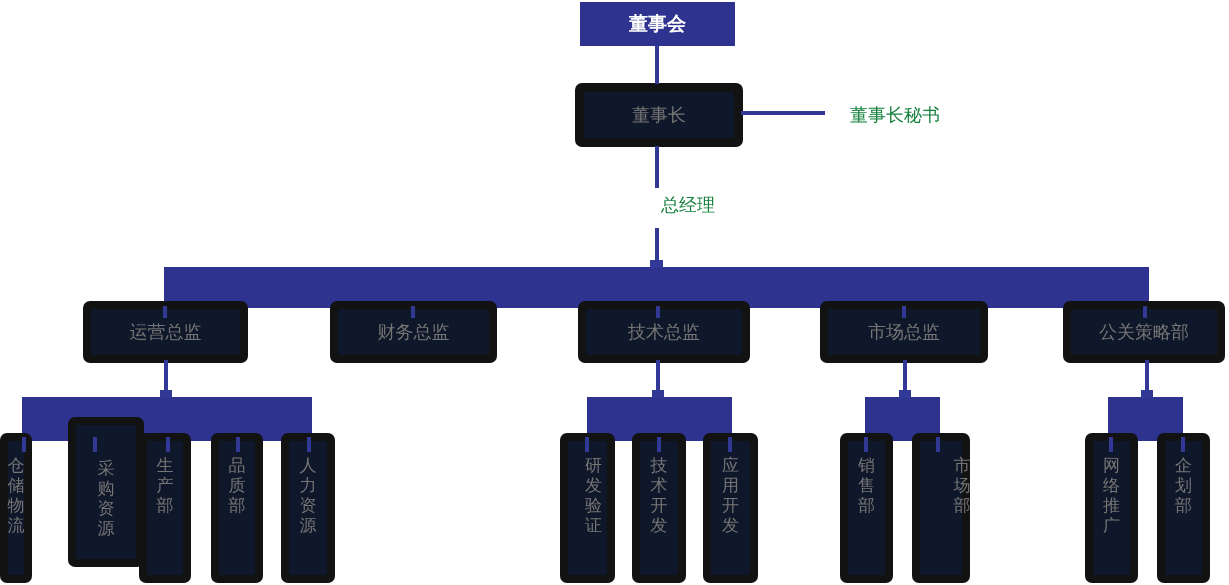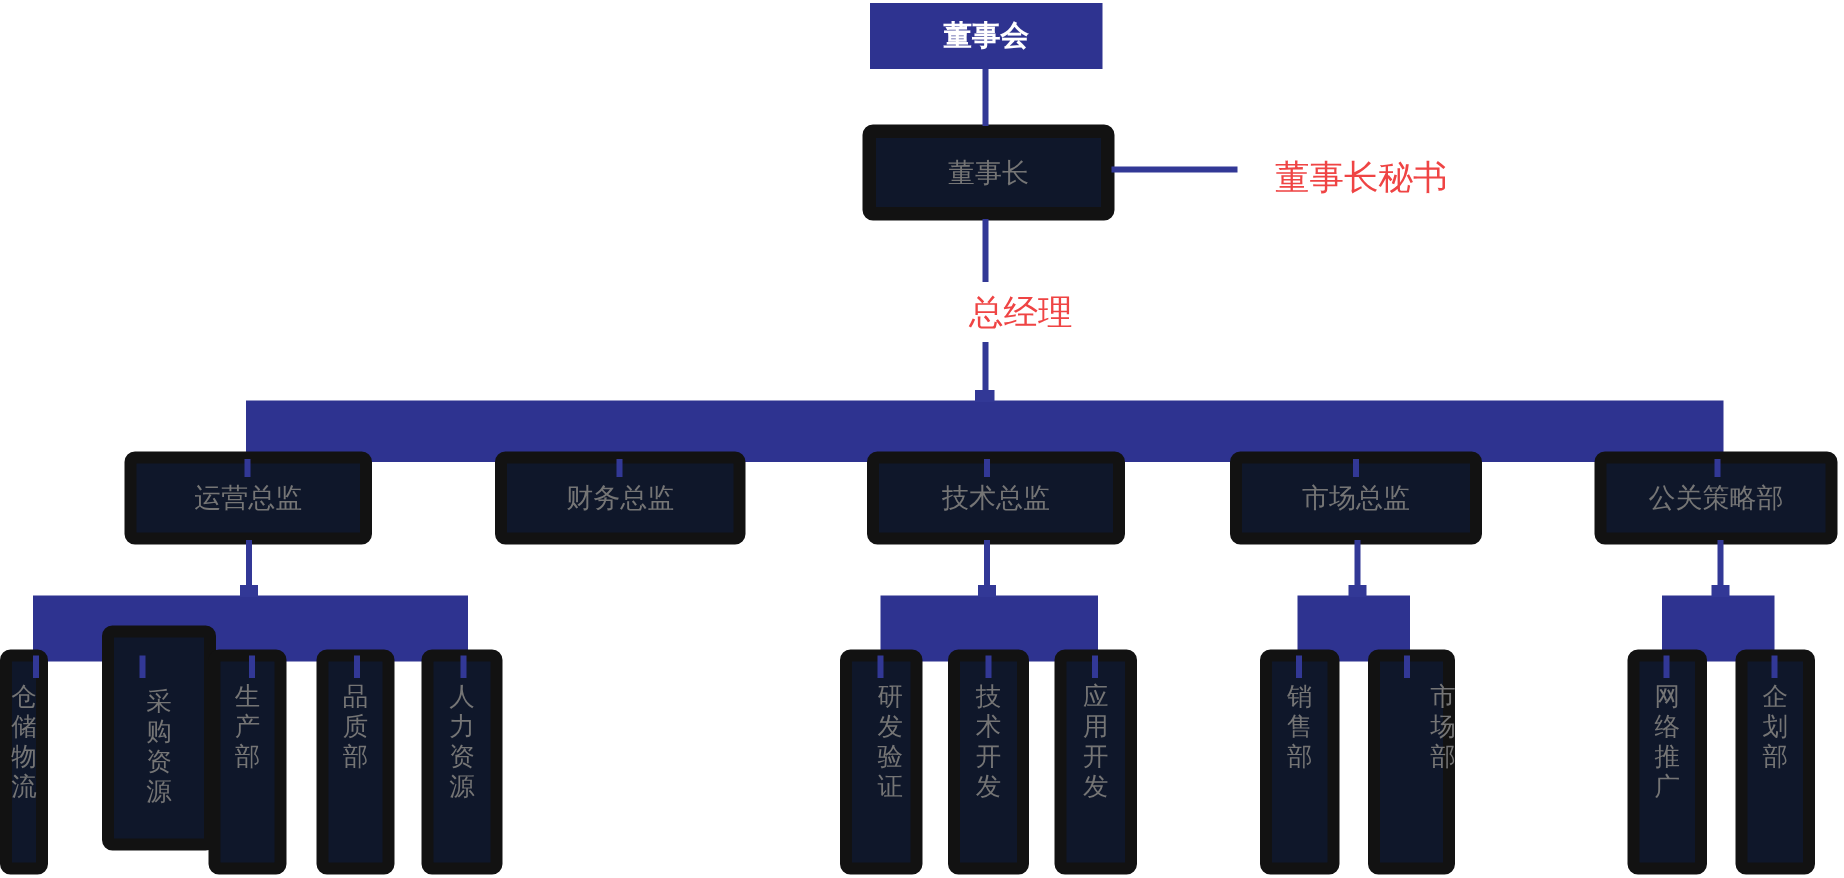--- a/index.html
+++ b/index.html
@@ -30,21 +30,21 @@
     display:flex;align-items:center;justify-content:center;
     z-index:2;
   }
   .chairbox{border-width:9px;}
   .vbox{align-items:flex-start;padding-top:16px;}
   .vtext{
     display:block;width:1.12em;
     word-break:break-all;line-height:1.18;
     font-size:17px;text-align:center;
   }
-  .plaintext{color:#ef4444;font-size:23px;z-index:3;}
+  .plaintext{color:#15803d;font-size:18px;z-index:3;}
   .ctr{text-align:right;}
 </style>
 </head>
 <body>
 
 <div id="canvas">
 
   <div class="abs line" style="left:655px;top:46px;width:4px;height:38px;"></div>
   <div class="abs line" style="left:741px;top:111px;width:84px;height:4px;"></div>
   <div class="abs line" style="left:655px;top:146px;width:4px;height:42px;"></div>

